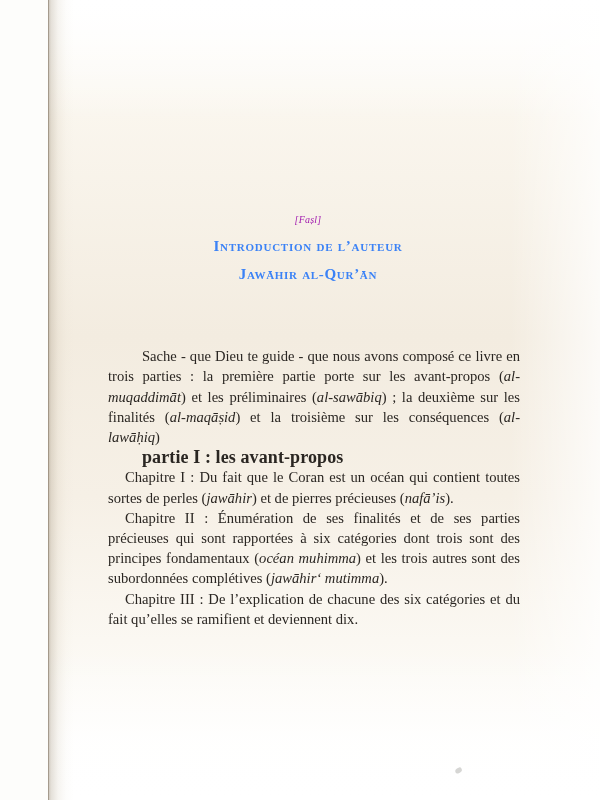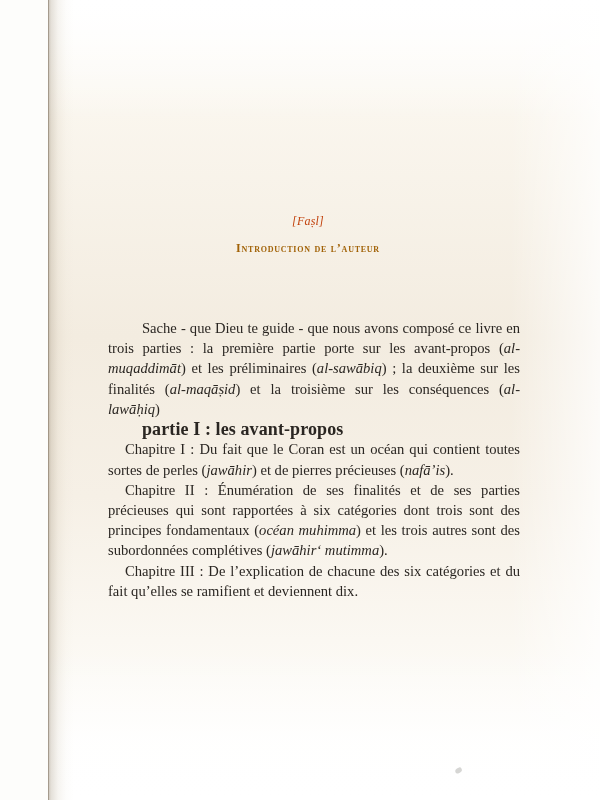--- a/index.html
+++ b/index.html
@@ -89,33 +89,33 @@
     left: 96px;
     top: 214px;
     width: 424px;
     z-index: 6;
     color: #272320;
   }
 
   .title-group { text-align: center; }
 
   .fasl {
-    font-size: 12px;
+    font-size: 10px;
     font-style: italic;
     letter-spacing: 0.2px;
     margin: 0 0 11px 0;
-    color: #c2410c;
+    color: #a21caf;
   }
 
   .title-line {
-    font-size: 12px;
+    font-size: 15px;
     font-weight: bold;
     font-variant: small-caps;
     letter-spacing: 0.75px;
-    color: #a16207;
+    color: #3b82f6;
     margin: 4px 0 8px 0;
     line-height: 1.34;
   }
   .title-line.l3 { letter-spacing: 0.55px; }
   .title-line.l4 { letter-spacing: 0.7px; margin-bottom: 0; }
 
   .body {
     margin-top: 62px;
     font-size: 14.6px;
     line-height: 20.2px;
@@ -165,20 +165,21 @@
   <div class="fade-right"></div>
   <div class="gutter"></div>
   <div class="gutter-line"></div>
   <div class="outer-left"></div>
 
   <div class="textblock">
 
     <div class="title-group">
       <div class="fasl">[Faṣl]</div>
       <div class="title-line l2">Introduction de l’auteur</div>
+      <div class="title-line l4">Jawāhir al-Qur’ān</div>
     </div>
 
     <div class="body">
 
       <p><span>Sache - que Dieu te guide - que nous avons composé ce livre en trois parties : la première partie porte sur les avant-propos (</span><em>al-muqaddimāt</em><span>) et les préliminaires (</span><em>al-sawābiq</em><span>) ; la deuxième sur les finalités (</span><em>al-maqāṣid</em><span>) et la troisième sur les conséquences (</span><em>al-lawāḥiq</em><span>)</span></p>
 
       <p class="section-head">partie I : les avant-propos</p>
 
 
       <p class="chap"><span>Chapitre I : Du fait que le Coran est un océan qui contient toutes sortes de perles (</span><em>jawāhir</em><span>) et de pierres précieuses (</span><em>nafā’is</em><span>).</span></p>

